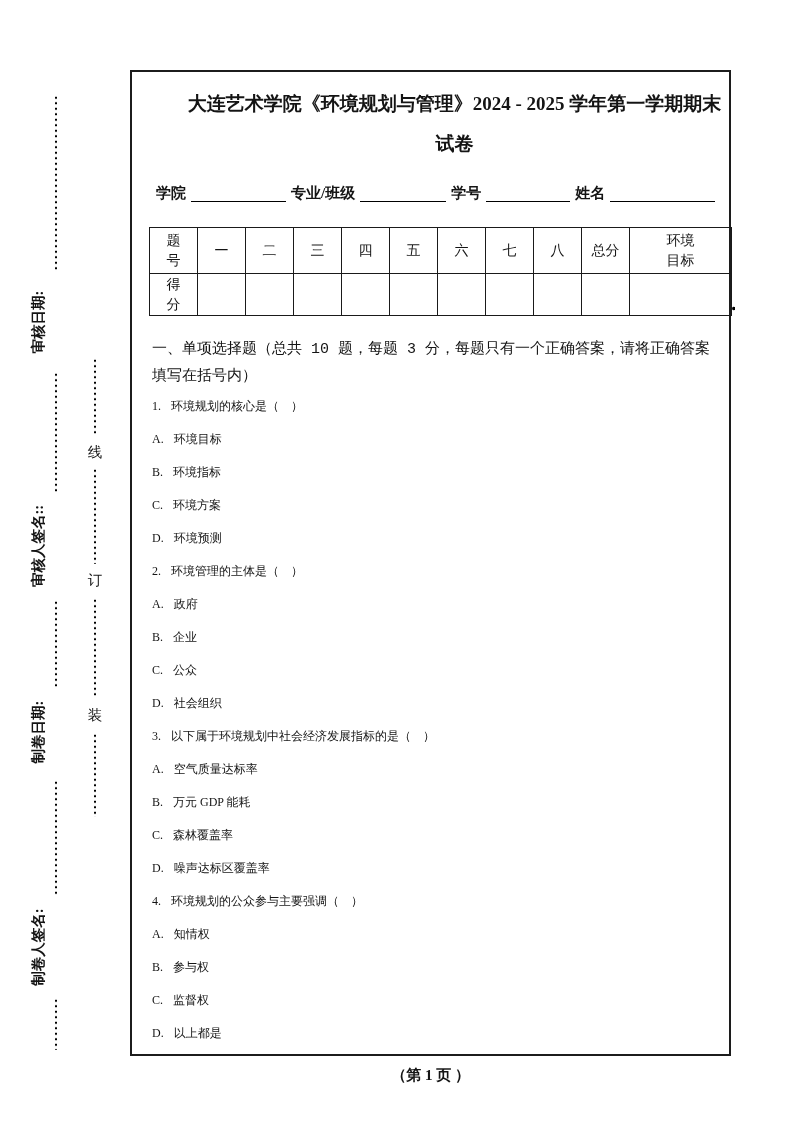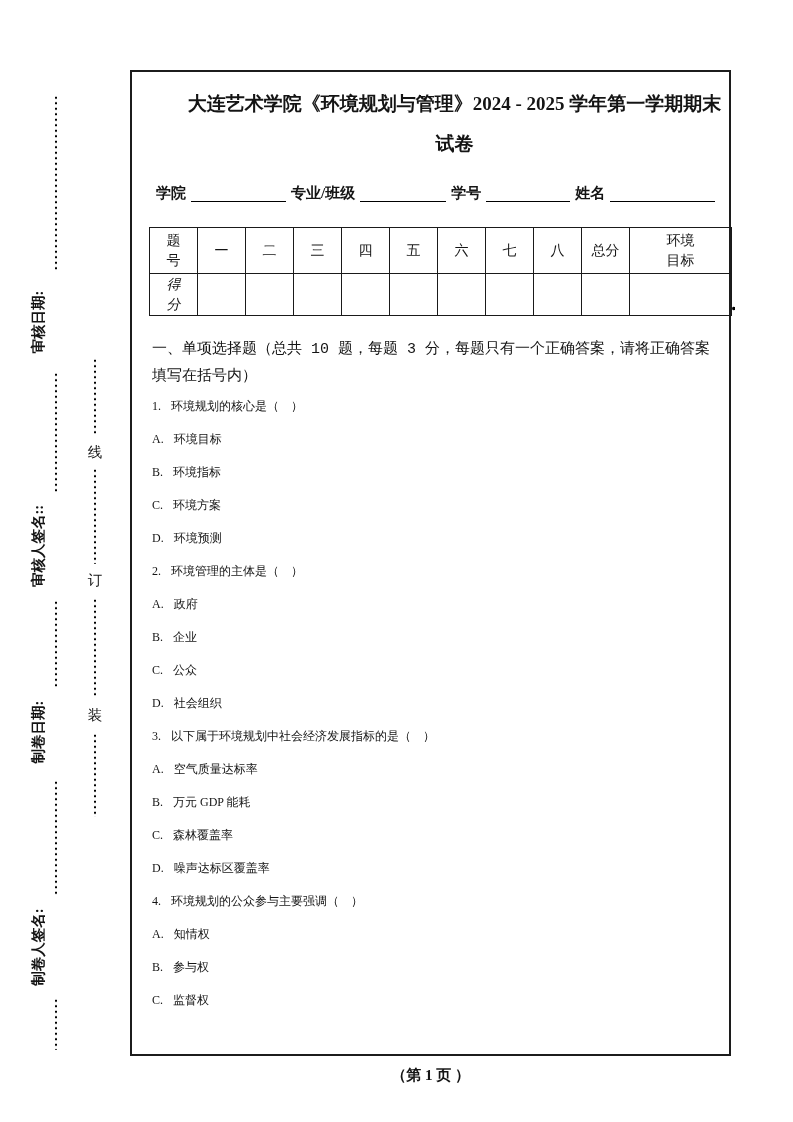--- a/index.html
+++ b/index.html
@@ -36,21 +36,21 @@
   .fields { position:absolute; top:112px; left:24px; right:14px;
             display:flex; align-items:flex-end; gap:5px; font-size:15px; }
   .flabel { font-weight:bold; white-space:nowrap; line-height:1.2; }
   .fill { display:inline-block; height:1.15em; border-bottom:1.5px solid #000; }
   .u1 { width:95px; } .u2 { width:86px; } .u3 { width:84px; } .u4 { flex:1; }
 
   .scoretable { position:absolute; top:143px; left:17px; width:582px;
                 border-collapse:collapse; table-layout:fixed; font-size:14px;margin-top:12px; }
   .scoretable td { border:1.5px solid #1a1a1a; text-align:center; vertical-align:middle; padding:0; }
   .scoretable tr.r1 td { height:46px; }
-  .scoretable tr.r2 td { height:42px;font-style:italic; }
+  .scoretable tr.r2 td { height:42px; }
   .wrapnarrow  { display:inline-block; width:1.15em; word-break:break-all; line-height:1.4; }
   .wrapteacher { display:inline-block; width:2.3em;  word-break:break-all; line-height:1.4; }
 
   .cutline {
     position:absolute; left:139px; top:306px; width:596px; height:5px;
     background-image: radial-gradient(circle, #000 1.7px, transparent 2.1px);
     background-size:6.5px 5px; background-repeat:repeat-x; background-position:left center;
   }
 
   .section { position:absolute; top:264px; left:20px; width:566px;
@@ -168,19 +168,20 @@
       <div class="qline"><span class="qnum">3.</span><span>以下属于环境规划中社会经济发展指标的是（　）</span></div>
       <div class="qline"><span class="qnum">A.</span><span>空气质量达标率</span></div>
       <div class="qline"><span class="qnum">B.</span><span>万元 GDP 能耗</span></div>
       <div class="qline"><span class="qnum">C.</span><span>森林覆盖率</span></div>
       <div class="qline"><span class="qnum">D.</span><span>噪声达标区覆盖率</span></div>
 
       <div class="qline"><span class="qnum">4.</span><span>环境规划的公众参与主要强调（　）</span></div>
       <div class="qline"><span class="qnum">A.</span><span>知情权</span></div>
       <div class="qline"><span class="qnum">B.</span><span>参与权</span></div>
       <div class="qline"><span class="qnum">C.</span><span>监督权</span></div>
+      <div class="qline"><span class="qnum">D.</span><span>以上都是</span></div>
     </div>
 
   </div>
 
   <div class="footer">（第 1 页 ）</div>
 
 </div>
 
 </body></html>

